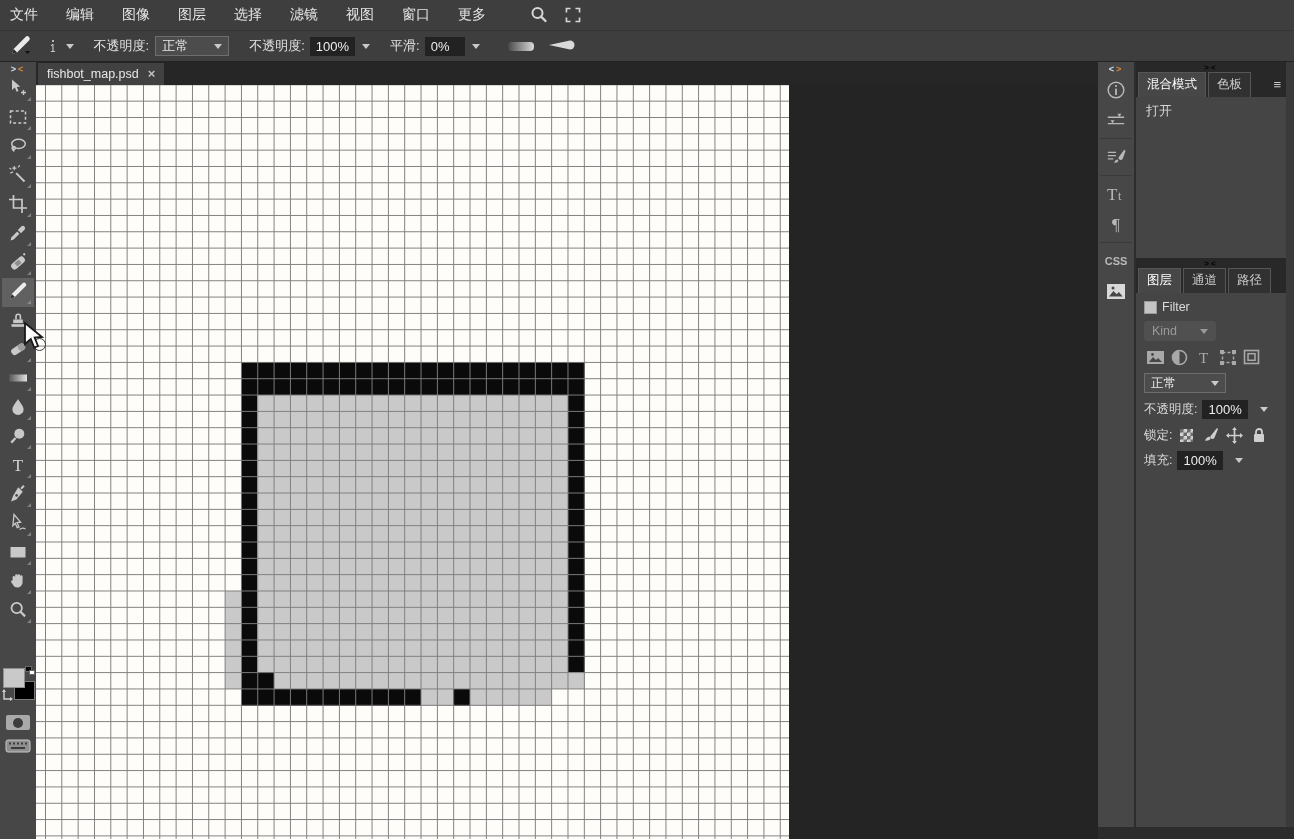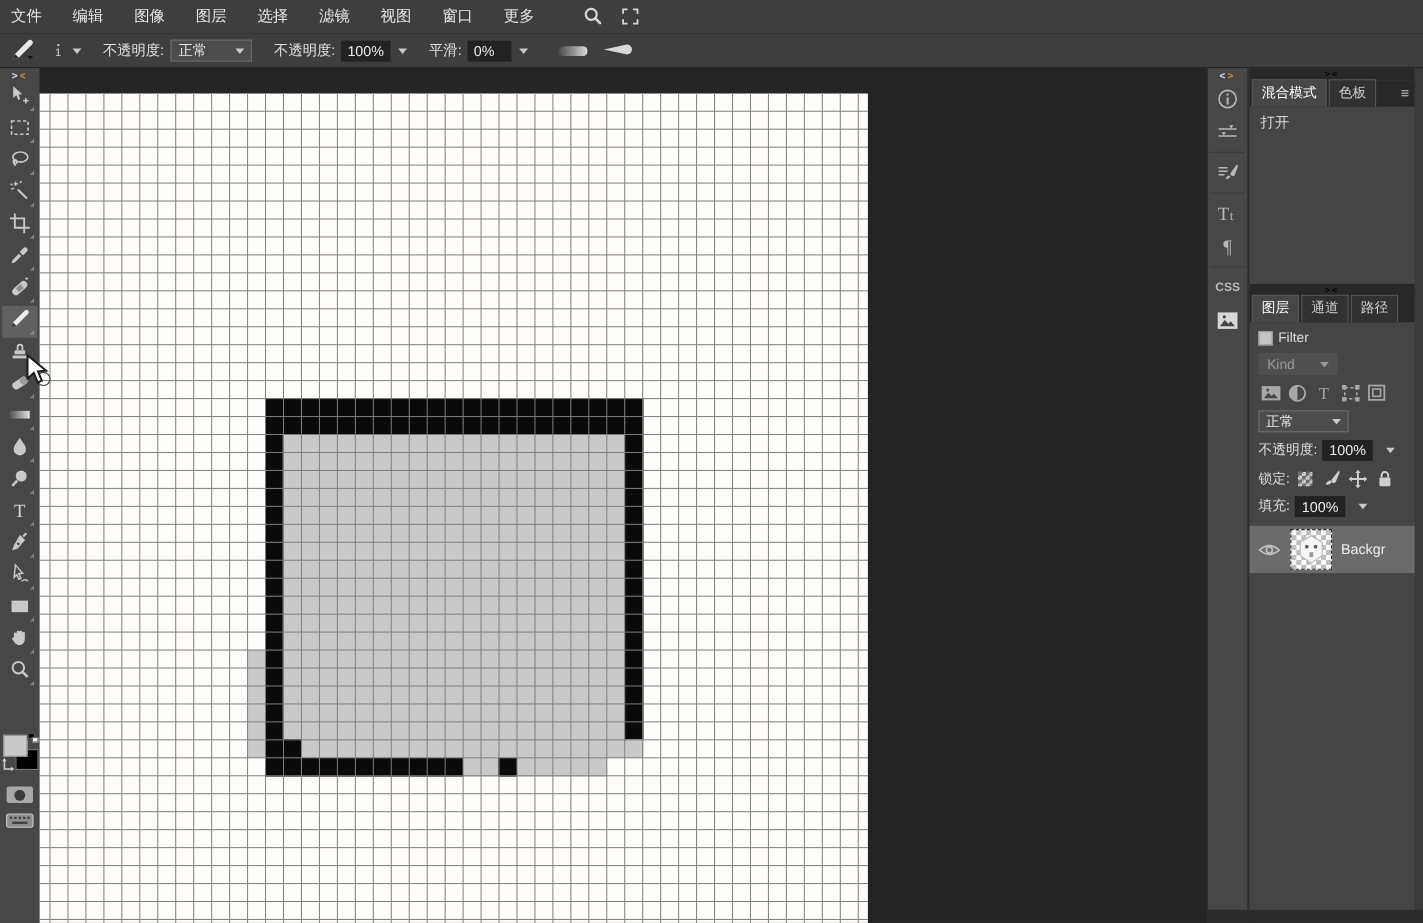--- a/index.html
+++ b/index.html
@@ -336,20 +336,26 @@
           <rect x="8" y="3.5" width="2" height="2"></rect>
           <rect x="12" y="3.5" width="2" height="2"></rect>
           <rect x="16" y="3.5" width="2" height="2"></rect>
           <rect x="20" y="3.5" width="2" height="2"></rect>
           <rect x="6" y="8" width="14" height="2"></rect>
         </g>
     </svg>
   </div>
 
   <div id="docarea" class="abs">
+    <div id="tabstrip">
+      <div id="doc-tab">
+        <span>fishbot_map.psd</span>
+        <span id="tab-close">×</span>
+      </div>
+    </div>
     <div id="canvas">
       <div id="pixelart">
           <div style="left: 205.003px; top: 277px; width: 17.033px; height: 17.033px; background: rgb(10, 10, 10);"></div>
           <div style="left: 221.336px; top: 277px; width: 17.033px; height: 17.033px; background: rgb(10, 10, 10);"></div>
           <div style="left: 237.669px; top: 277px; width: 17.033px; height: 17.033px; background: rgb(10, 10, 10);"></div>
           <div style="left: 254.002px; top: 277px; width: 17.033px; height: 17.033px; background: rgb(10, 10, 10);"></div>
           <div style="left: 270.335px; top: 277px; width: 17.033px; height: 17.033px; background: rgb(10, 10, 10);"></div>
           <div style="left: 286.668px; top: 277px; width: 17.033px; height: 17.033px; background: rgb(10, 10, 10);"></div>
           <div style="left: 303.001px; top: 277px; width: 17.033px; height: 17.033px; background: rgb(10, 10, 10);"></div>
           <div style="left: 319.334px; top: 277px; width: 17.033px; height: 17.033px; background: rgb(10, 10, 10);"></div>
@@ -979,39 +985,20 @@
             </svg>
         </span>
       </div>
 
       <div class="lrow">
         <span>填充:</span>
         <span class="valuebox" style="min-width:38px;margin-left:0;">100%</span>
         <span class="dd-tri"></span>
       </div>
 
-      <div id="layer-list">
-          <div class="layer-row">
-            <span style="display:flex;">
-       <svg width="22" height="18" viewBox="0 0 22 18">
-                <path d="M2 9 q9-8 18 0 q-9 8 -18 0 z" fill="none" stroke="#c2c2c2" stroke-width="1.5"></path>
-                <circle cx="11" cy="9" r="2.7" fill="none" stroke="#c2c2c2" stroke-width="1.5"></circle>
-              </svg>
-     </span>
-     <span class="layer-thumb">
-       <svg width="30" height="30" viewBox="0 0 30 30">
-                <polygon points="15,2 25,8 25,20 15,27 5,20 5,8" fill="#f6f6f6" stroke="#b5b5b5"></polygon>
-                <circle cx="11" cy="12" r="1.7" fill="#5a5a5a"></circle>
-                <circle cx="19" cy="12" r="1.7" fill="#5a5a5a"></circle>
-                <rect x="13.4" y="17" width="3.4" height="4.4" fill="#9a9a9a"></rect>
-              </svg>
-     </span>
-     <span class="layer-name">Backgr</span>
-          </div>
-        </div>
     </div>
   </div>
 
   <div id="brush-circle" class="abs"></div>
   <svg id="cursor" class="abs" width="24" height="28" viewBox="0 0 12 14">
     <path d="M1.5 0.5 L1.5 11 L4.4 8.5 L6.1 12.8 L8 12 L6.3 7.8 L10 7.5 Z" fill="#fdfdfd" stroke="#1a1a1a" stroke-width="0.9"></path>
   </svg>
 
 </div>
 

